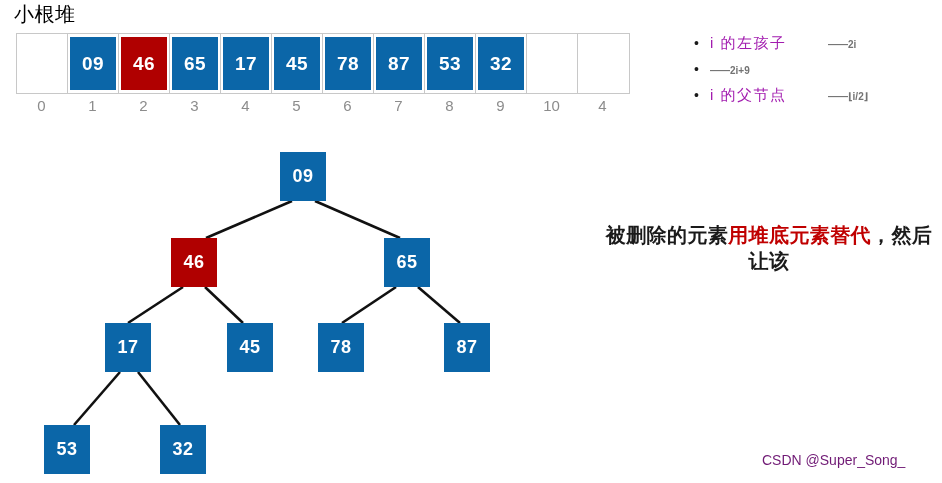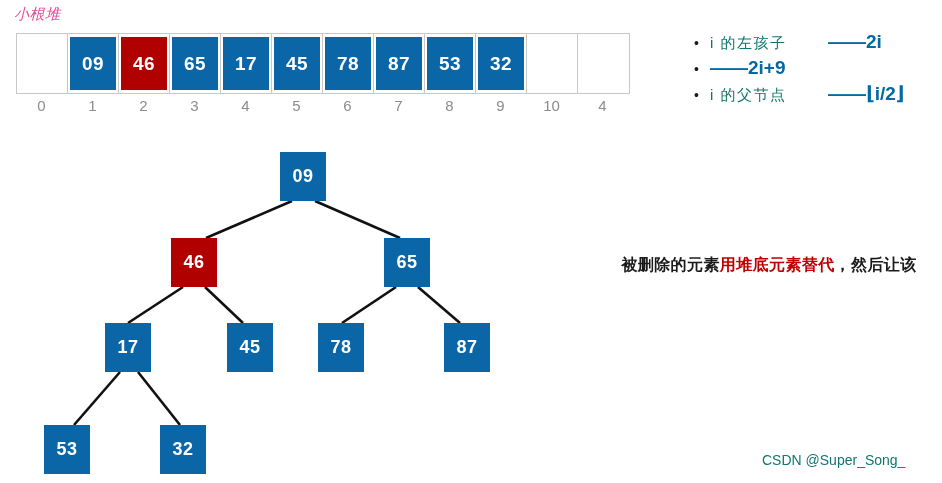--- a/index.html
+++ b/index.html
@@ -14,26 +14,25 @@
     background: #ffffff;
     font-family: "Liberation Sans", "DejaVu Sans", sans-serif;
     overflow: hidden;
   }
 
   
   #heap-title {
     position: absolute;
     left: 14px;
     top: 2px;
-    font-size: 15px;
-    color: #ec4899;
+    font-size: 20px;
+    color: #000000;
     letter-spacing: 0.5px;
     line-height: 24px;
     white-space: nowrap;
-    font-style: italic;
   }
 
   
   #array-wrap {
     position: absolute;
     left: 16px;
     top: 33px;
   }
   #array-table {
     display: flex;
@@ -93,39 +92,39 @@
     white-space: nowrap;
   }
   .legend-bullet {
     width: 16px;
     font-size: 14px;
     color: #1a1a1a;
     line-height: 26px;
   }
   .legend-text {
     font-size: 15px;
-    color: #0f766e;
+    color: #a21caf;
     letter-spacing: 1.5px;
     width: 118px;
   }
   .legend-formula {
-    font-size: 19px;
-    font-weight: bold;
-    color: #0369a1;
+    font-size: 10px;
+    font-weight: bold;
+    color: #737373;
     letter-spacing: 0px;
   }
 
   
   #annotation {
     position: absolute;
     left: 596px;
-    top: 252px;
+    top: 222px;
     width: 346px;
     text-align: center;
-    font-size: 16px;
+    font-size: 20px;
     font-weight: bold;
     line-height: 26px;
     color: #1a1a1a;
     letter-spacing: 0.4px;
   }
   #annotation .hl { color: #C00000; }
 
   
   #tree {
     position: absolute;
@@ -155,21 +154,21 @@
   }
   .tree-node.blue { background: #0B66A8; }
   .tree-node.red  { background: #B00000; }
 
   
   #watermark {
     position: absolute;
     left: 762px;
     top: 452px;
     font-size: 14px;
-    color: #0f766e;
+    color: #701a75;
     white-space: nowrap;
   }
 </style>
 </head>
 <body>
 
 <div id="page">
 
   <div id="heap-title">小根堆</div>
 

